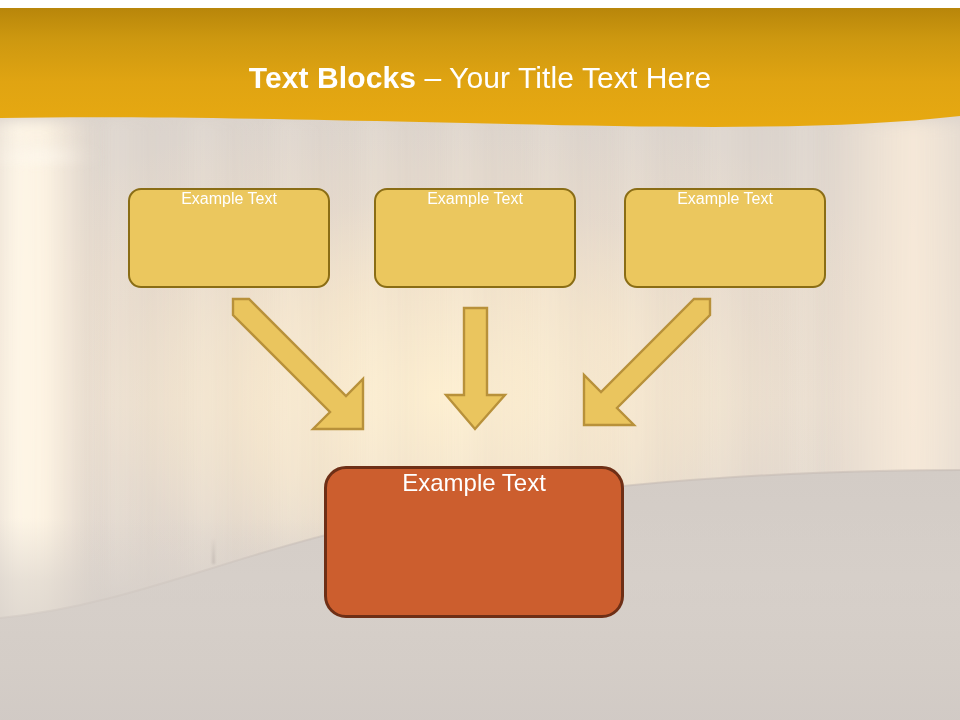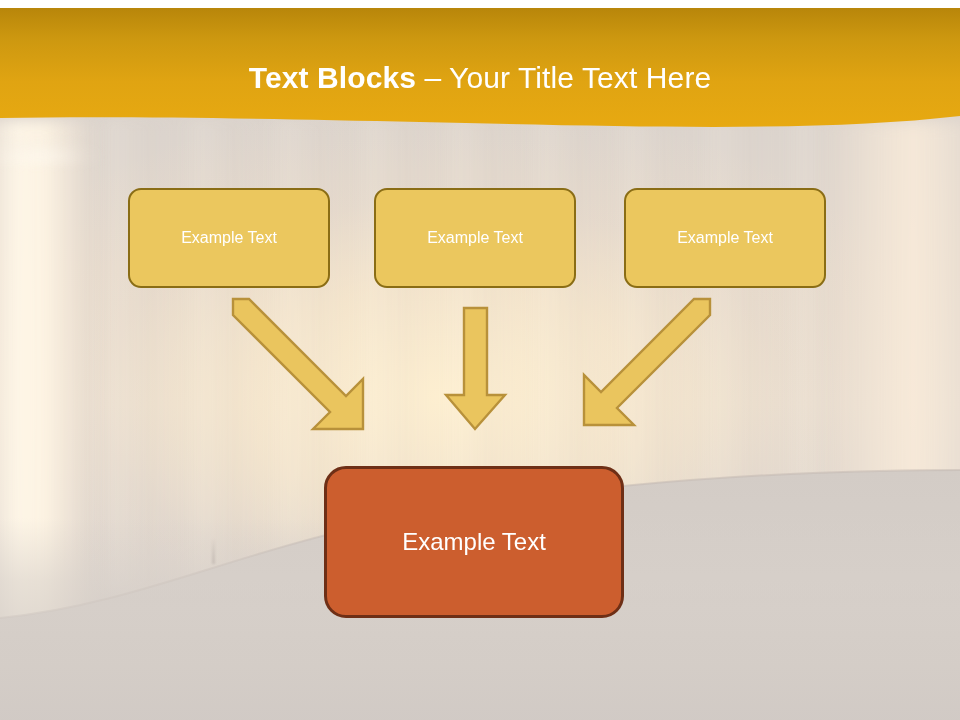--- a/index.html
+++ b/index.html
@@ -145,21 +145,20 @@
     white-space: nowrap;
   }
   .title .strong { font-weight: bold; }
   .title .light  { font-weight: normal; }
 
   
   .node {
     position: absolute;
     box-sizing: border-box;
     display: flex;
-    align-items: center;
     justify-content: center;
     color: #ffffff;
     text-align: center;
   }
   .node-top {
     width: 202px;
     height: 100px;
     background: #ebc75e;
     border: 2px solid #8a6d15;
     border-radius: 13px;

